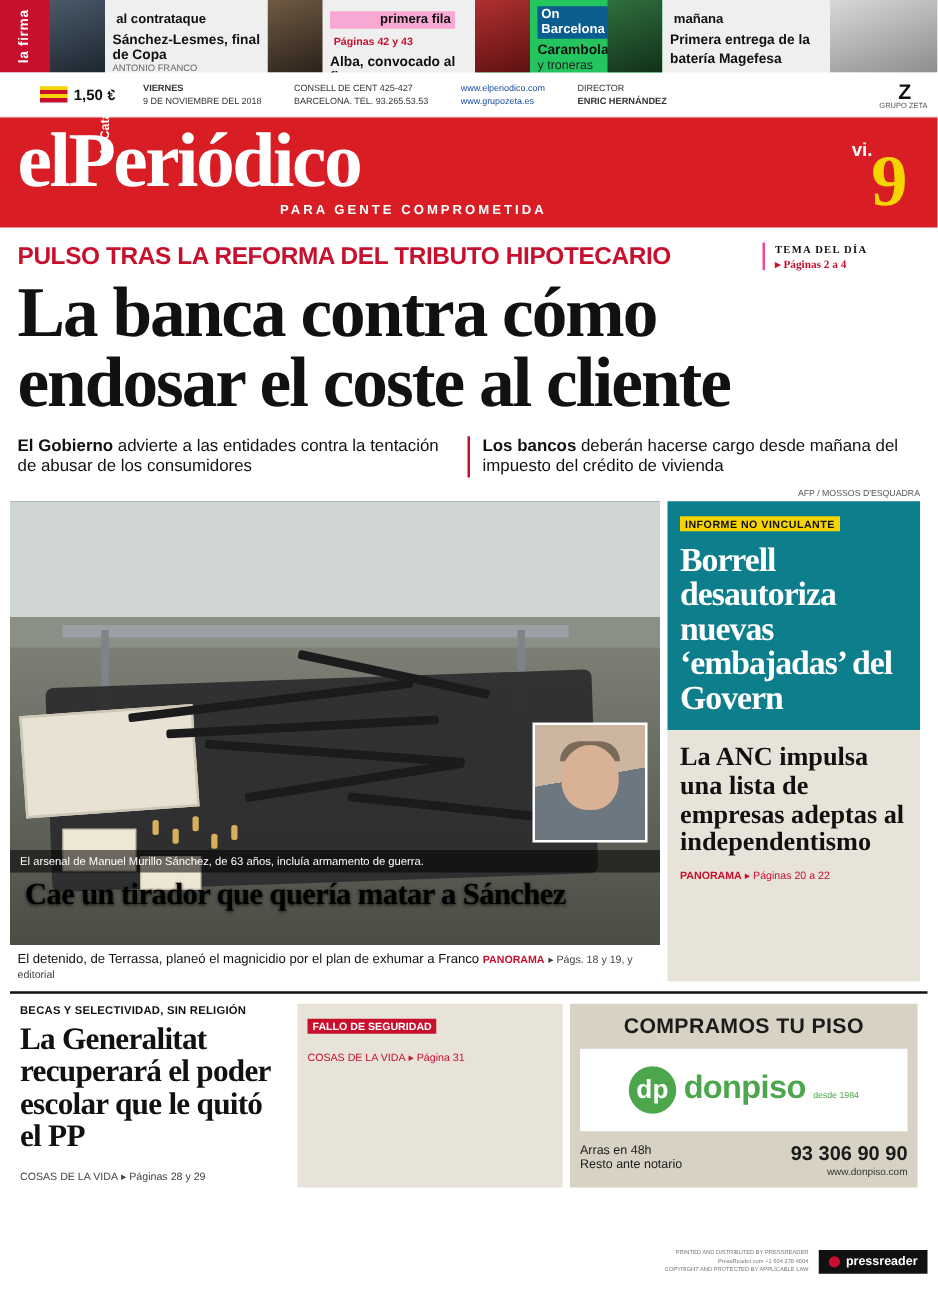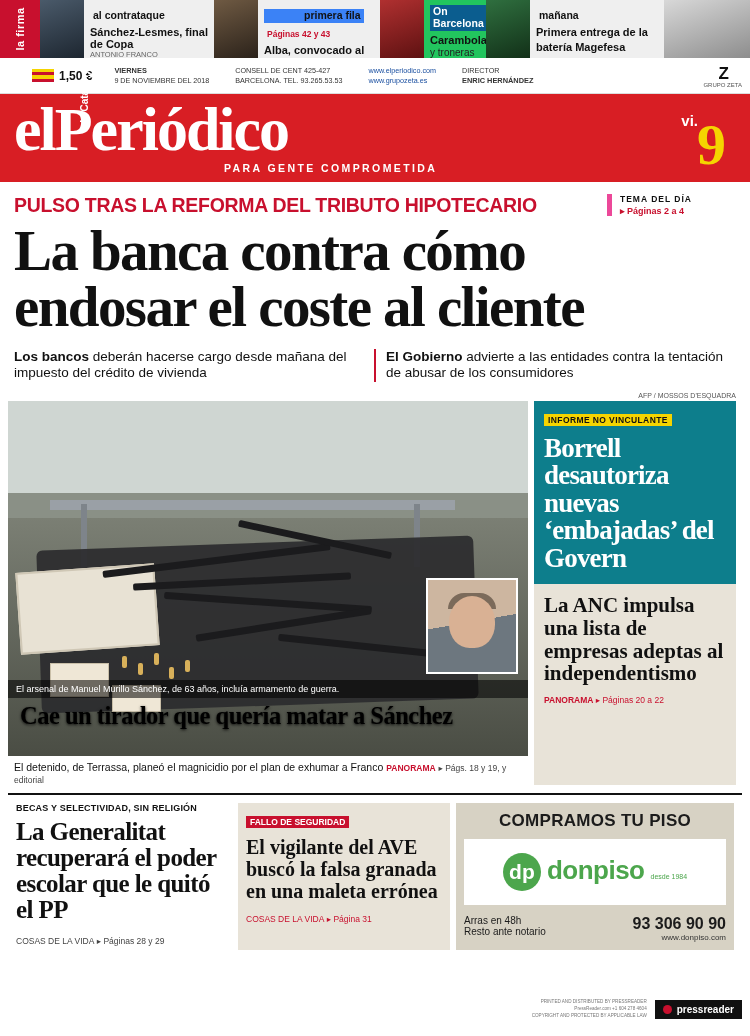--- a/index.html
+++ b/index.html
@@ -20,21 +20,21 @@
     transform:rotate(-90deg);white-space:nowrap;font-weight:bold;font-size:11px;letter-spacing:.5px;
   }
   .ts-photo{width:44px;background:#9a9a9a;flex:none;}
   .ts-photo.p1{background:linear-gradient(160deg,#4a5a6a,#1d2630);}
   .ts-photo.p2{background:linear-gradient(160deg,#6f5a43,#2b221a);}
   .ts-photo.p3{background:linear-gradient(160deg,#b03030,#5d1111);}
   .ts-photo.p4{background:linear-gradient(160deg,#2f6f3f,#123018);}
   .ts-photo.p5{background:linear-gradient(160deg,#d8d8d8,#8d8d8d);}
   .ts-txt{padding:5px 6px 4px 6px;line-height:1.12;flex:1;min-width:0;}
   .ts-kicker{font-size:10.5px;font-weight:bold;color:#111;display:inline-block;padding:1px 3px;}
-  .k-yellow{background:#3b82f6;color:#111;padding-left:40px;}
+  .k-yellow{background:#f9a8d4;color:#111;padding-left:40px;}
   .k-blue{background:#0b5d8f;color:#fff;}
   .k-plain{color:#111;}
   .ts-pages{font-size:8.5px;color:#c8102e;font-weight:bold;margin-left:3px;}
   .ts-head{font-size:11px;font-weight:bold;margin-top:3px;color:#111;}
   .ts-sub{font-size:10px;margin-top:1px;color:#222;font-weight:normal;}
   .ts-tiny{font-size:7.5px;color:#666;}
   .c1{width:214px;background:#efefef;}
   .c2{width:166px;background:#efefef;}
   .c3{width:150px;background:#22c55e;}
   .c4{width:220px;background:#efefef;}
@@ -61,21 +61,21 @@
         font-family:"Liberation Sans", sans-serif;font-size:10px;font-weight:bold;letter-spacing:0;}
   .tagline{position:absolute;left:224px;top:68px;font-size:10.5px;letter-spacing:2.4px;font-weight:bold;}
   .dayword{position:absolute;right:52px;top:18px;font-size:15px;font-weight:bold;}
   .daynum{position:absolute;right:24px;top:22px;font-size:58px;font-weight:bold;color:#f5d400;
         font-family:"Liberation Serif", serif;line-height:1;}
 
   
   .lead{padding:12px 14px 0 14px;}
   .lead-top{display:flex;align-items:flex-start;}
   .lead-kicker{color:#c8102e;font-size:19.5px;font-weight:bold;letter-spacing:-.3px;flex:1;}
-  .tema{border-left:5px solid #ec4899;padding-left:8px;width:116px;}
+  .tema{border-left:2px solid #ec4899;padding-left:8px;width:116px;font-family:Liberation Serif, serif;}
   .tema .t1{font-size:8.5px;font-weight:bold;letter-spacing:1px;}
   .tema .t2{font-size:9px;color:#c8102e;font-weight:bold;margin-top:2px;}
   .headline{font-family:"Liberation Serif", serif;font-weight:bold;font-size:57px;line-height:.98;
             letter-spacing:-1.6px;margin-top:6px;}
   .subdeck{display:flex;margin-top:14px;padding-bottom:10px;}
   .sd{flex:1;font-size:13.5px;line-height:1.22;}
   .sd:last-child{border-left:2px solid #c8102e;padding-left:10px;margin-left:10px;}
   .sd b{font-weight:bold;}
 
   
@@ -248,24 +248,24 @@
         <div class="t1">TEMA DEL DÍA</div>
         <div class="t2">▸ Páginas 2 a 4</div>
       </div>
     </div>
     <div class="headline">
       <div>La banca contra cómo</div>
       <div>endosar el coste al cliente</div>
     </div>
     <div class="subdeck">
       <div class="sd">
+        <b>El Gobierno</b><span> advierte a las entidades contra la tentación de abusar de los consumidores</span>
+      </div>
+      <div class="sd">
         <b>Los bancos</b><span> deberán hacerse cargo desde mañana del impuesto del crédito de vivienda</span>
-      </div>
-      <div class="sd">
-        <b>El Gobierno</b><span> advierte a las entidades contra la tentación de abusar de los consumidores</span>
       </div>
     </div>
   </div>
 
   <div class="credit">AFP / MOSSOS D'ESQUADRA</div>
 
   <div class="mid">
 
     <div style="width:520px;">
       <div class="photo-wrap">
@@ -325,21 +325,20 @@
       <div class="k">BECAS Y SELECTIVIDAD, SIN RELIGIÓN</div>
       <h3>La Generalitat recuperará el poder escolar que le quitó el PP</h3>
       <div class="foot">
         <span>COSAS DE LA VIDA</span>
         <span>▸ Páginas 28 y 29</span>
       </div>
     </div>
 
     <div class="b2">
       <span class="k">FALLO DE SEGURIDAD</span>
-      <h3>El vigilante del AVE buscó la falsa granada en una maleta errónea</h3>
       <div class="foot">
         <span>COSAS DE LA VIDA</span>
         <span>▸ Página 31</span>
       </div>
     </div>
 
     <div class="ad">
       <div class="adtitle">COMPRAMOS TU PISO</div>
       <div class="adbox">
         <div class="dp">

